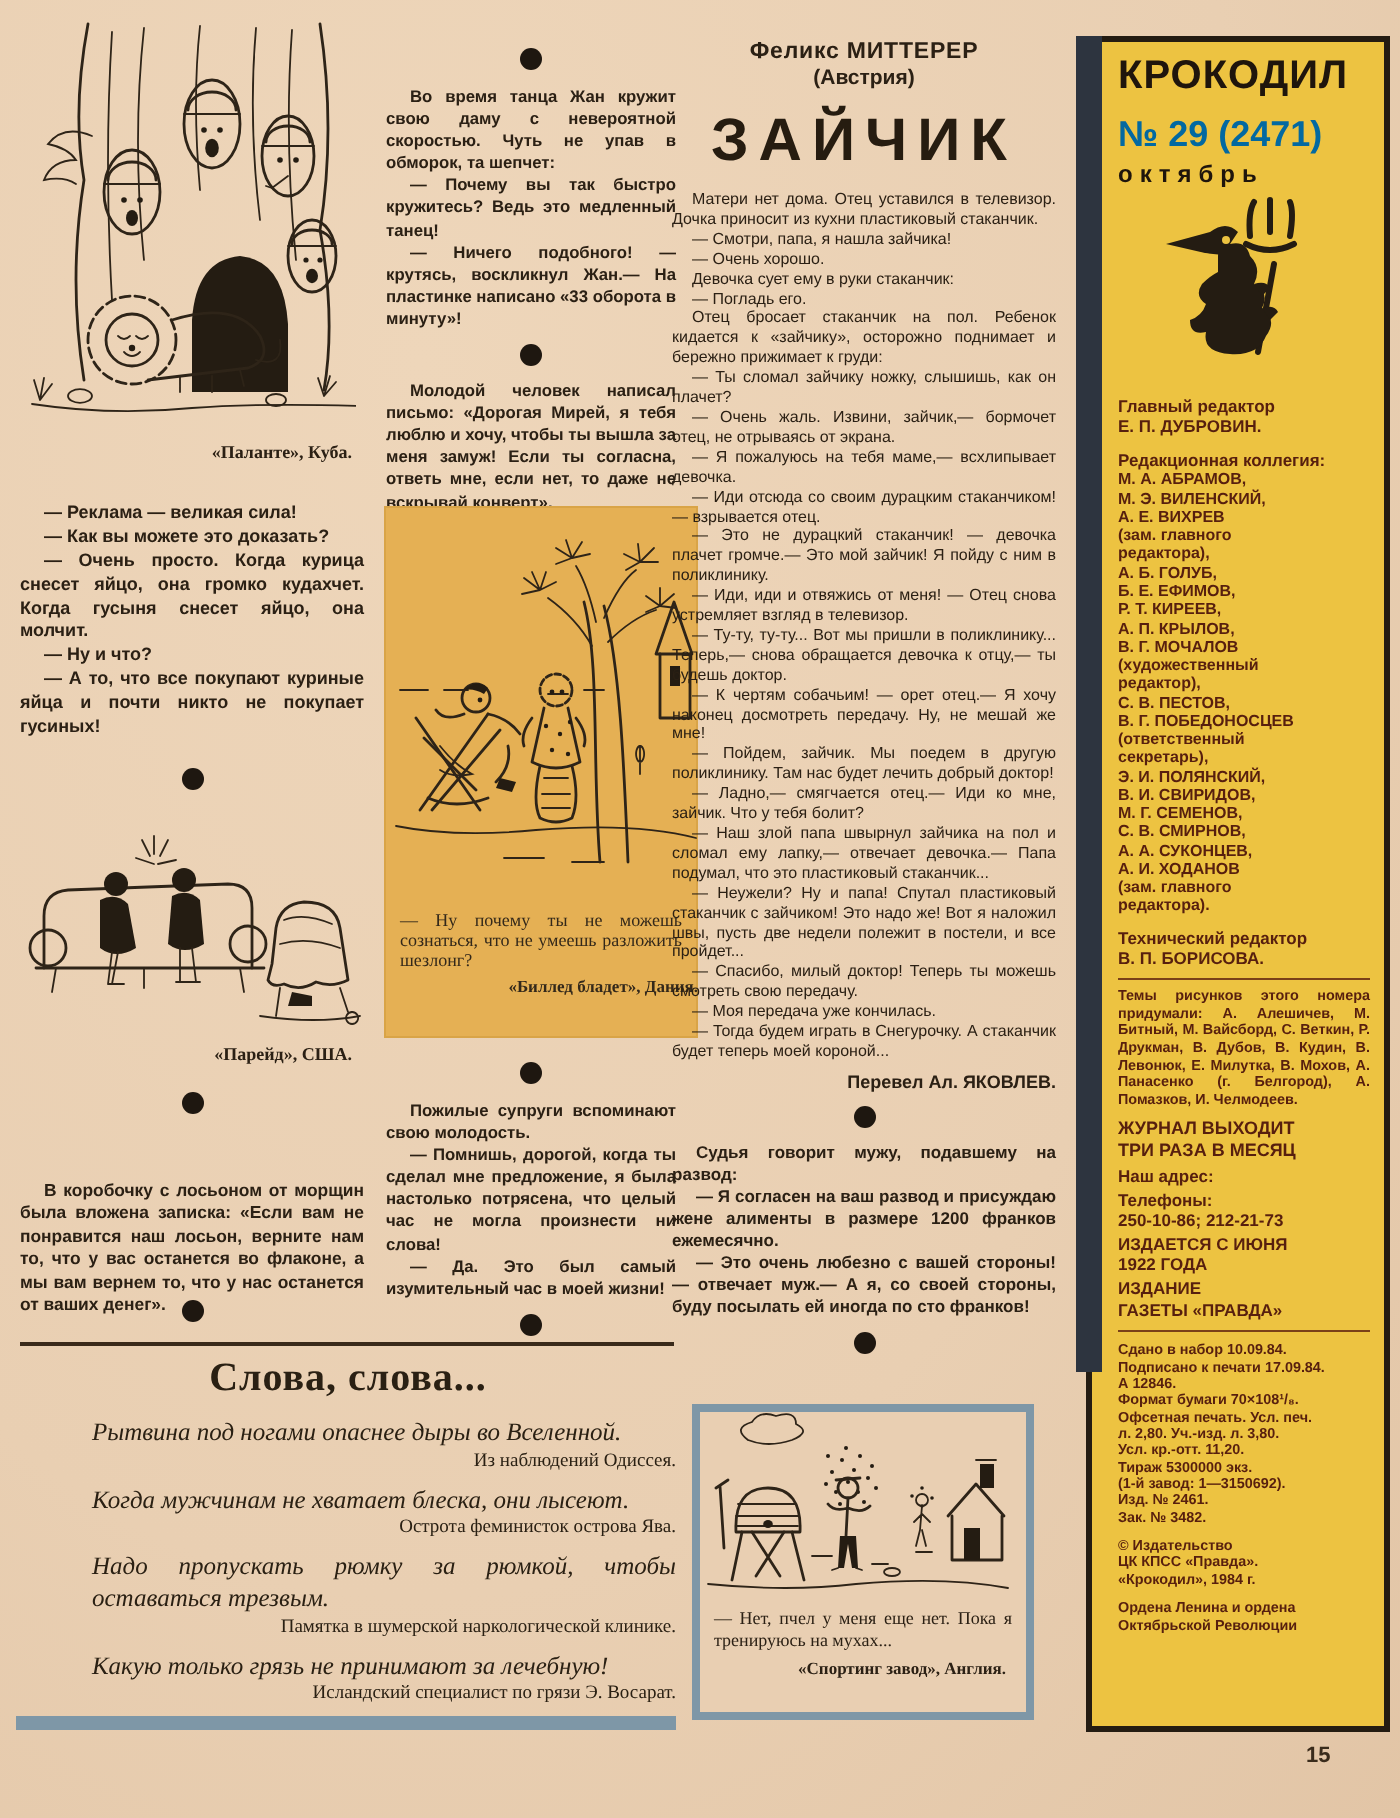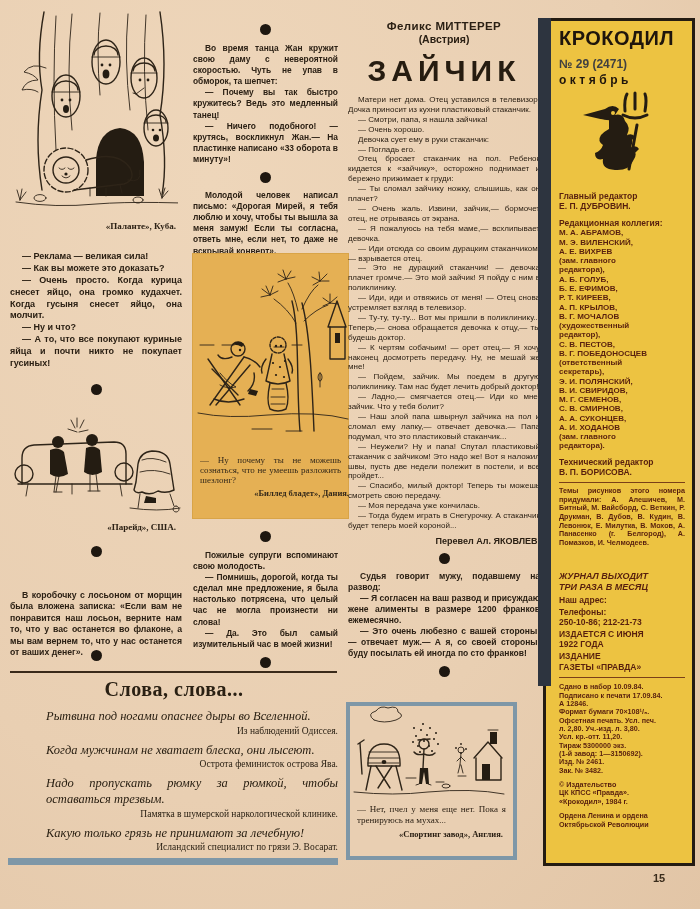--- a/index.html
+++ b/index.html
@@ -7,21 +7,21 @@
   .page{position:relative;width:700px;height:909px;background:#e9cfb2;overflow:hidden;
         background-image:radial-gradient(ellipse at 30% 20%, #eed6ba 0%, #e9cfb2 60%, #e2c5a6 100%);}
   .abs{position:absolute;}
   
   .joke p{margin:0;text-indent:12px;text-align:justify;font-weight:bold;color:#2b2014;}
   .c1joke p{font-size:9px;line-height:1.32;}
   .c2joke p{font-size:8.4px;line-height:1.32;}
   .dot{width:11px;height:11px;border-radius:50%;background:#1e1710;}
   .caption{font-family:"Liberation Serif",serif;font-weight:bold;font-size:9px;color:#2b2014;text-align:right;}
   
-  .story-col{left:348px;top:20px;width:192px;display:flex;flex-direction:column;}
+  .story-col{left:336px;top:20px;width:192px;display:flex;flex-direction:column;}
   .story-author{font-size:11.5px;font-weight:bold;text-align:center;color:#2b2014;letter-spacing:.4px;}
   .story-country{font-size:10.5px;font-weight:bold;text-align:center;color:#2b2014;margin-top:1px;}
   .story-title{font-size:30px;font-weight:bold;letter-spacing:5px;text-align:center;color:#261c10;margin:9px 0 7px 0;}
   .story p{margin:0;text-indent:10px;text-align:justify;font-size:8px;line-height:1.24;color:#2b2014;}
   .translator{font-size:9px;font-weight:bold;text-align:right;color:#2b2014;margin-top:5px;}
   .judge p{font-size:8.5px;line-height:1.3;}
   .colflex{display:flex;flex-direction:column;}
   .dot-row{display:flex;justify-content:center;margin:7px 0;}
   
   .yellow-panel{left:192px;top:253px;width:157px;height:266px;background:#e5b054;box-shadow:0 0 0 1px #d9a447 inset;}
@@ -36,31 +36,31 @@
   .slate-bar{left:8px;top:858px;width:330px;height:7px;background:#7e97a7;}
   
   .bee-panel{left:346px;top:702px;width:163px;height:150px;border:4px solid #7e97a7;background:#e9cfb2;}
   .bee-caption{font-family:"Liberation Serif",serif;font-size:9px;color:#2b2014;text-align:justify;padding:0 7px;margin-top:1px;line-height:1.25;}
   .bee-credit{font-family:"Liberation Serif",serif;font-weight:bold;font-size:8.5px;color:#2b2014;text-align:right;padding:0 10px;margin-top:2px;}
   
   .sidebar{left:543px;top:18px;width:152px;height:848px;background:#edc341;border:3px solid #241c12;box-sizing:border-box;
            padding:6px 7px 6px 13px;overflow:hidden;}
   .navy-strip{left:538px;top:18px;width:13px;height:668px;background:#2d343f;}
   .masthead{font-size:20px;font-weight:bold;color:#1f150c;letter-spacing:.5px;}
-  .issue-no{font-size:12px;font-weight:bold;color:#404040;margin-top:7px;}
+  .issue-no{font-size:18px;font-weight:bold;color:#0369a1;margin-top:7px;}
   .issue-month{font-size:12px;font-weight:bold;color:#1f150c;letter-spacing:3.5px;margin-top:2px;}
   .logo-wrap{display:flex;justify-content:center;margin:4px 0 2px 0;}
   .sb{color:#571f0e;font-weight:bold;}
   .sb-chief{font-size:8.5px;line-height:1.2;margin-top:16px;}
   .sb-label{font-size:8.5px;margin-top:7px;}
   .board div{font-size:8px;line-height:1.16;}
   .sb-tech{font-size:8.5px;line-height:1.2;margin-top:6px;}
   .sb-rule{border:0;border-top:1px solid #7a4018;margin:5px 0 0 0;}
   .sb-themes{font-size:7.2px;line-height:1.2;text-align:justify;margin-top:4px;}
-  .sb-schedule{font-size:9px;line-height:1.3;margin-top:23px;font-style:italic;}
+  .sb-schedule{font-size:9px;line-height:1.3;margin-top:4px;}
   .sb-block{font-size:8.5px;line-height:1.25;margin-top:1px;}
   .sb-block div{min-height:8px;}
   .sb-imprint{font-size:7.2px;line-height:1.16;margin-top:5px;font-weight:bold;}
   .sb-small{font-size:7.2px;line-height:1.16;margin-top:6px;font-weight:bold;}
   .page-num{left:653px;top:872px;font-size:11px;font-weight:bold;color:#3a2c1c;}
   
   svg{display:block;}
   .ink{stroke:#2e2418;fill:none;stroke-width:1.4;stroke-linecap:round;stroke-linejoin:round;}
   .ink-thin{stroke:#2e2418;fill:none;stroke-width:.9;stroke-linecap:round;}
   .ink-fill{fill:#241c12;stroke:none;}

